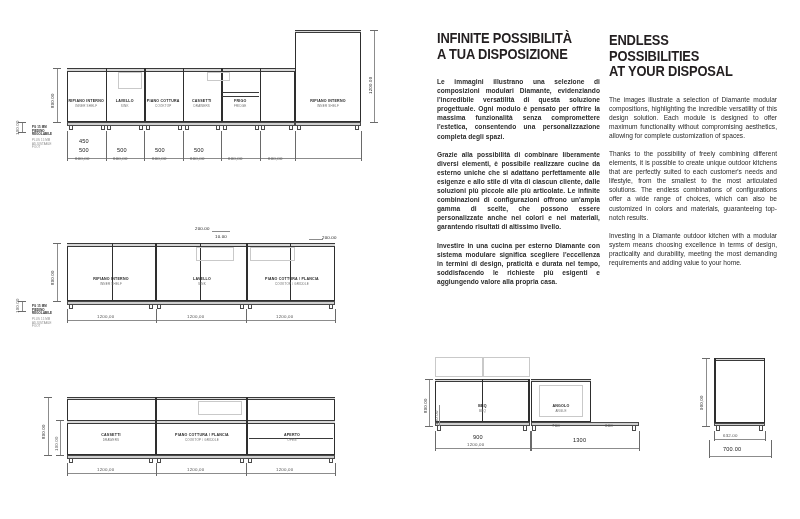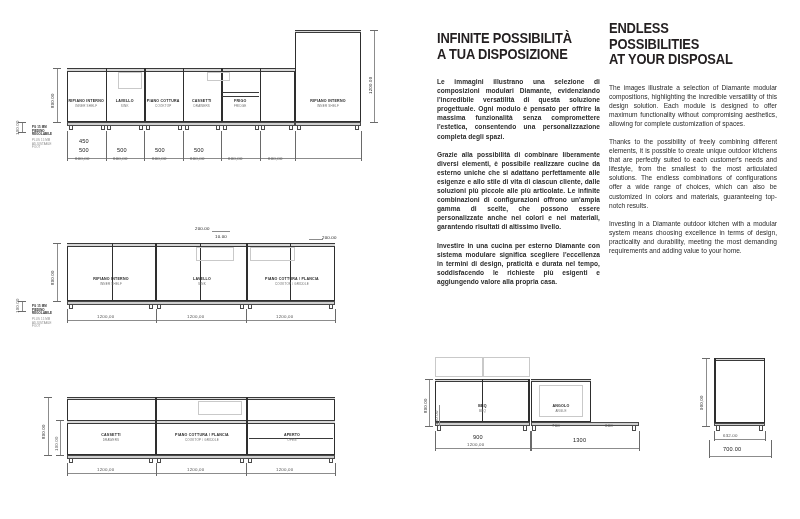--- a/index.html
+++ b/index.html
@@ -5,21 +5,21 @@
   html,body{margin:0;padding:0;}
   body{
     width:800px;height:519px;background:#ffffff;overflow:hidden;position:relative;
     font-family:"Liberation Sans", sans-serif;color:#1a1a1a;
   }
   .page{position:absolute;inset:0;text-decoration:underline;}
 
   
   .txtcol{position:absolute;}
   .col-it{left:437px;top:30px;width:163px;}
-  .col-en{left:609px;top:20px;width:168px;}
+  .col-en{left:609px;top:32px;width:168px;}
   .headline{
     font-family:"Liberation Sans Narrow","Liberation Sans",sans-serif;
     font-weight:bold;font-size:15px;line-height:15.5px;letter-spacing:-0.2px;
     color:#231f20;margin:0 0 16px 0;transform:scaleX(.86);transform-origin:left top;
     white-space:pre-line;
   }
   .para{
     font-size:6.6px;line-height:9.1px;text-align:justify;margin:0 0 9px 0;
     color:#2b2b2b;font-weight:600;letter-spacing:.05px;
   }

